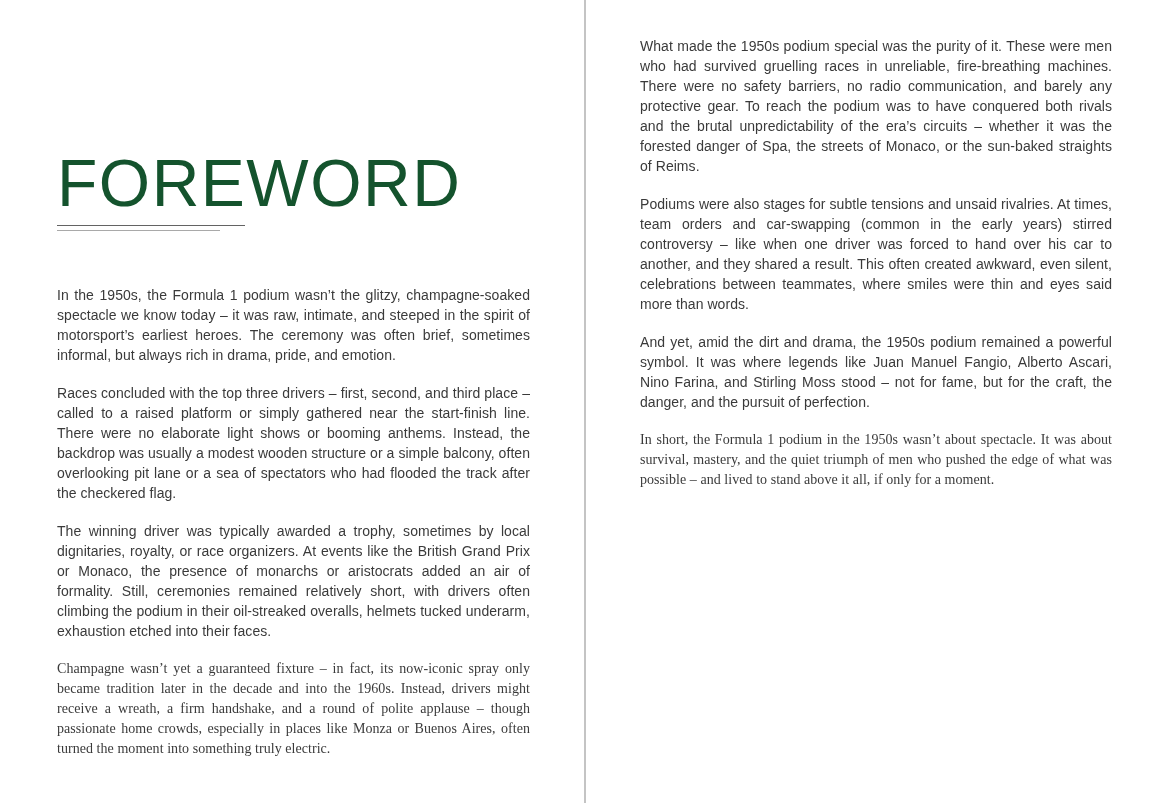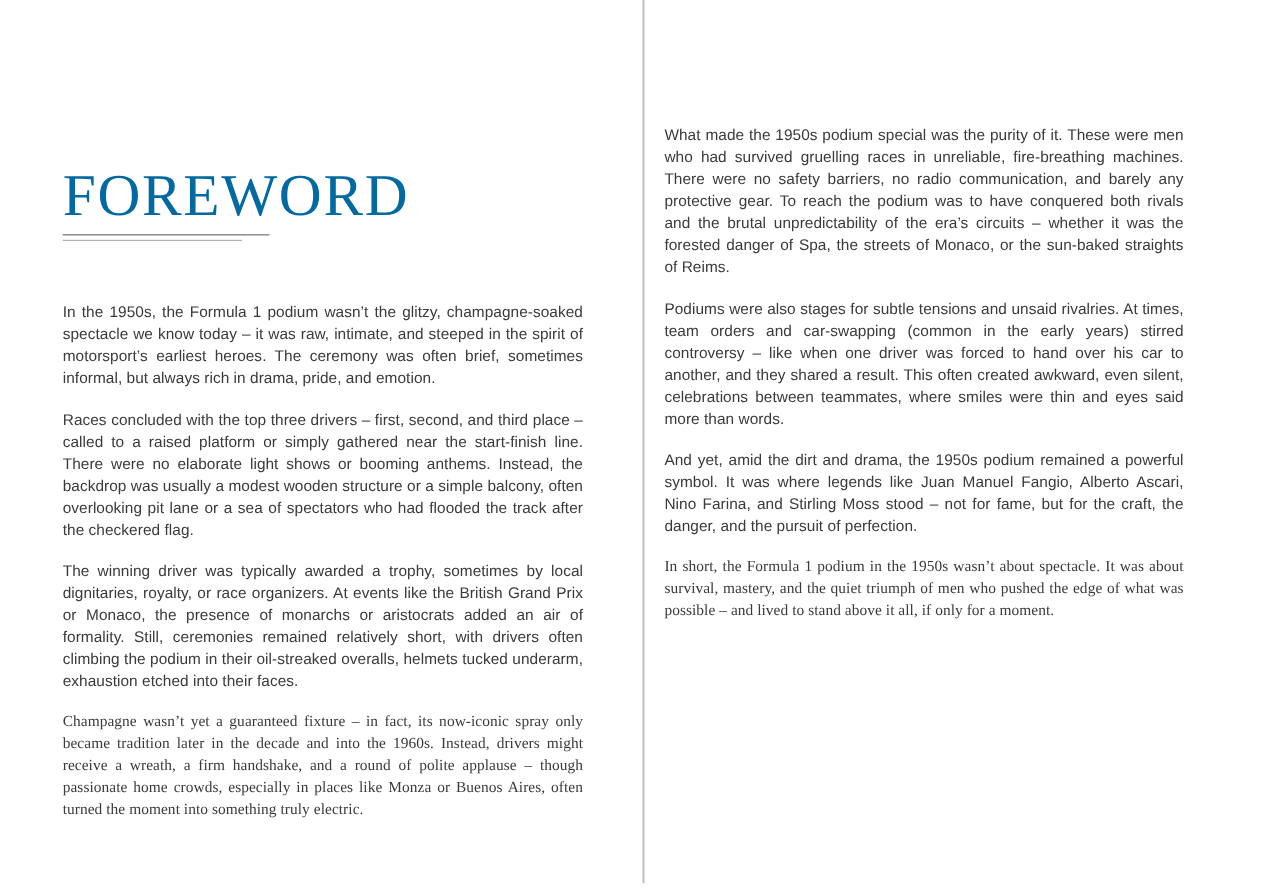--- a/index.html
+++ b/index.html
@@ -32,37 +32,37 @@
     position: absolute;
     top: 0;
   }
 
   .page-left {
     left: 57px;
     width: 473px;
   }
 
   .page-right {
-    left: 604px;
+    left: 640px;
     width: 472px;
-    padding-top: 112px;
+    padding-top: 36px;
   }
 
   .title-block {
     padding-top: 150px;
     margin-bottom: 54px;
   }
 
   .page-title {
-    font-family: Liberation Serif, serif;
+    font-family: Liberation Sans, sans-serif;
     font-weight: 500;
-    font-size: 54px;
+    font-size: 66px;
     line-height: 1.0;
     letter-spacing: 1.5px;
-    color: #0369a1;
+    color: #14532d;
   }
 
   .title-rule-primary {
     width: 188px;
     height: 1px;
     background: #636363;
     margin-top: 9px;
   }
 
   .title-rule-secondary {

